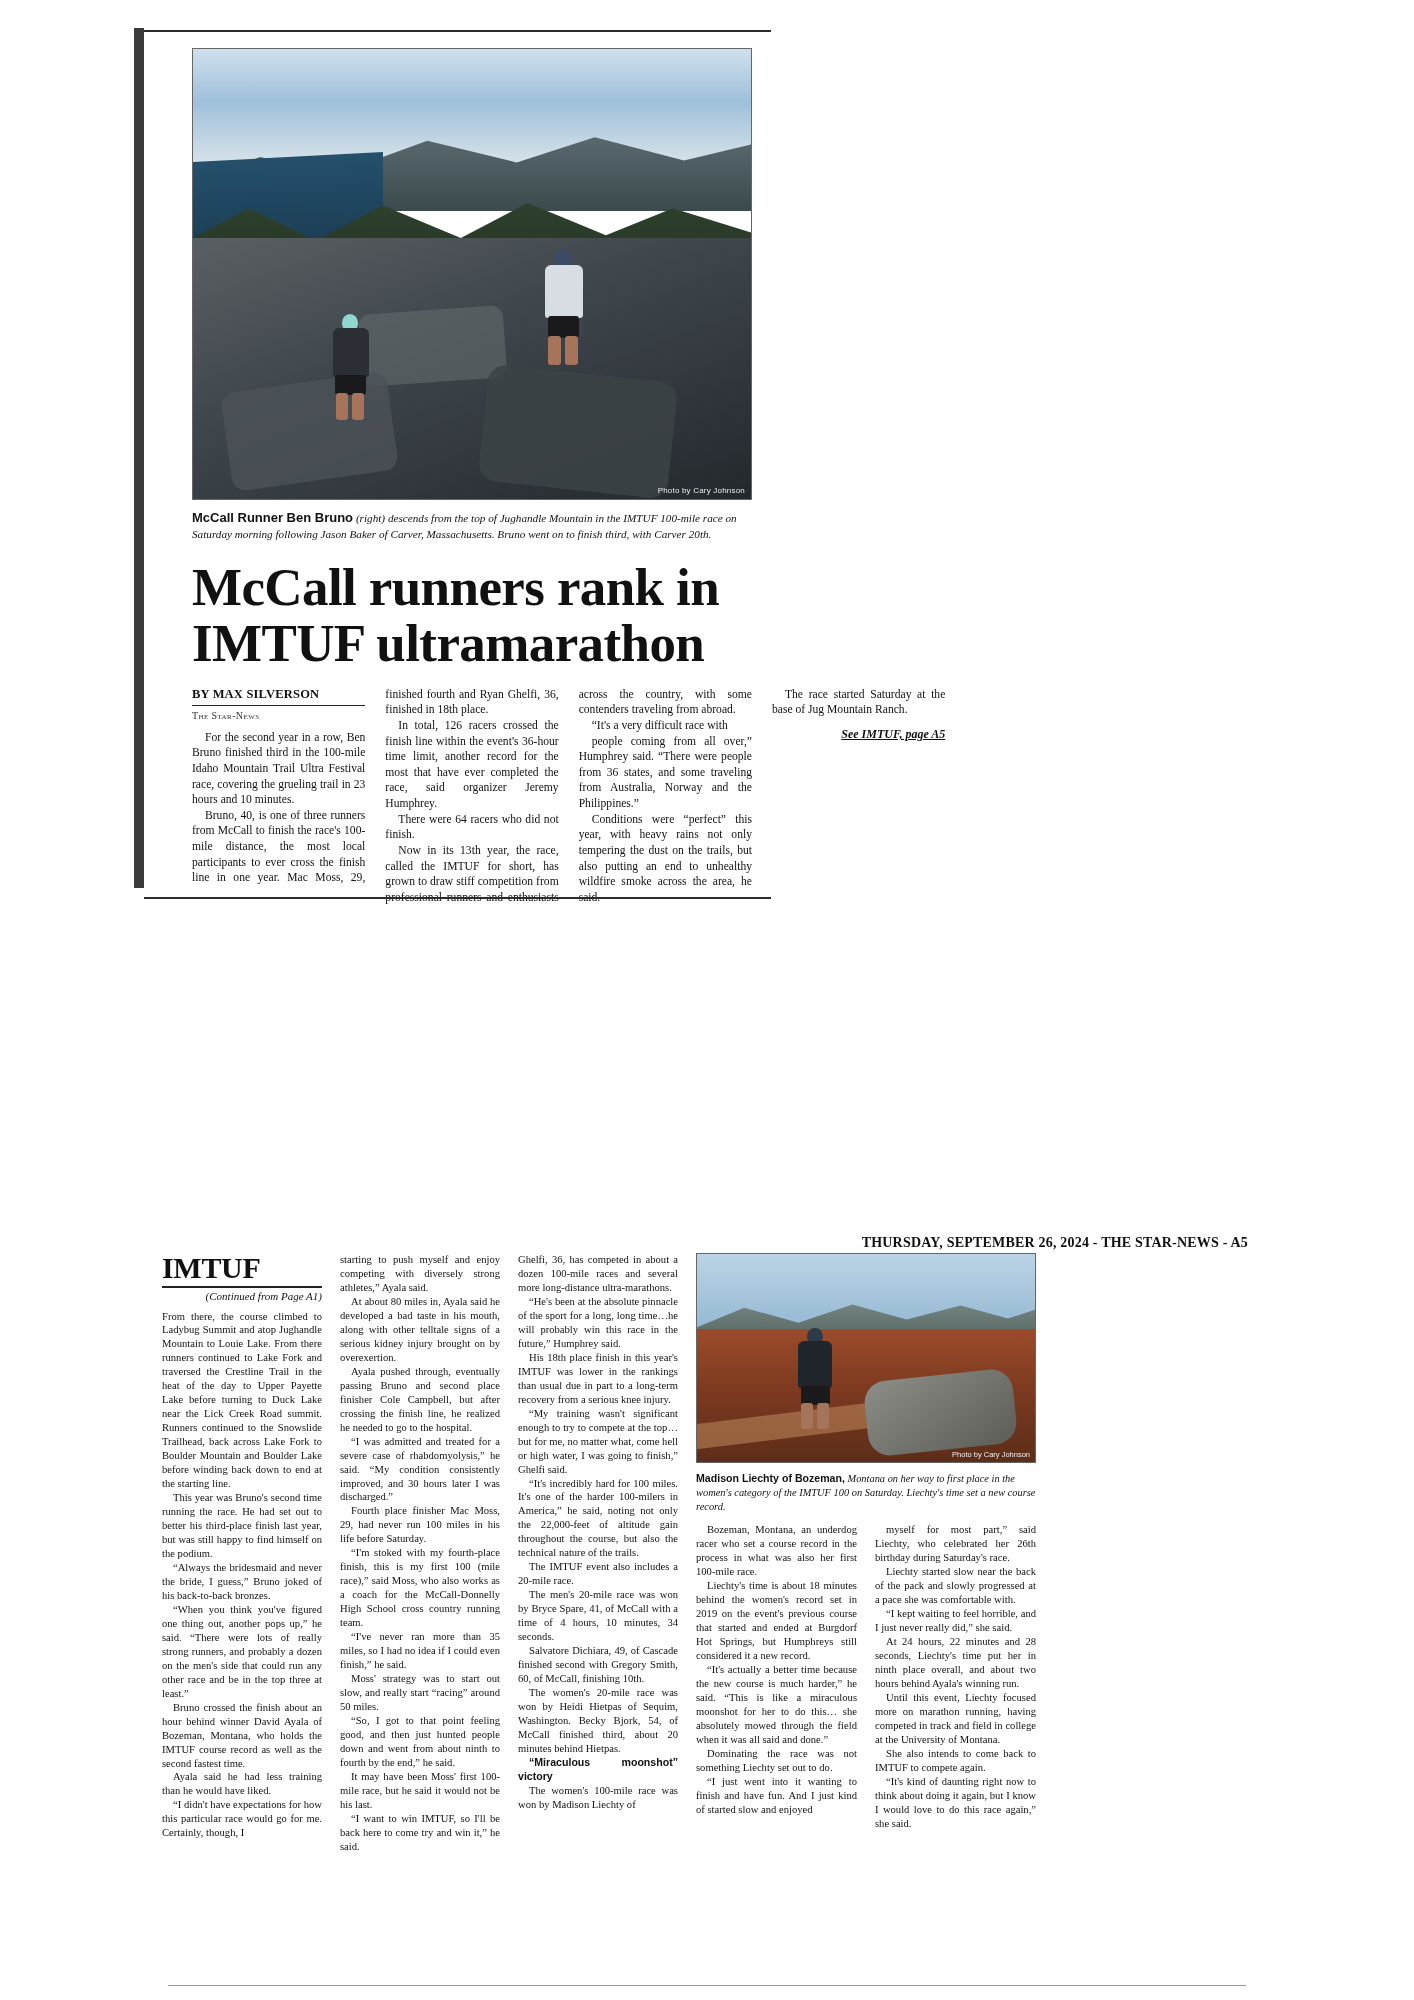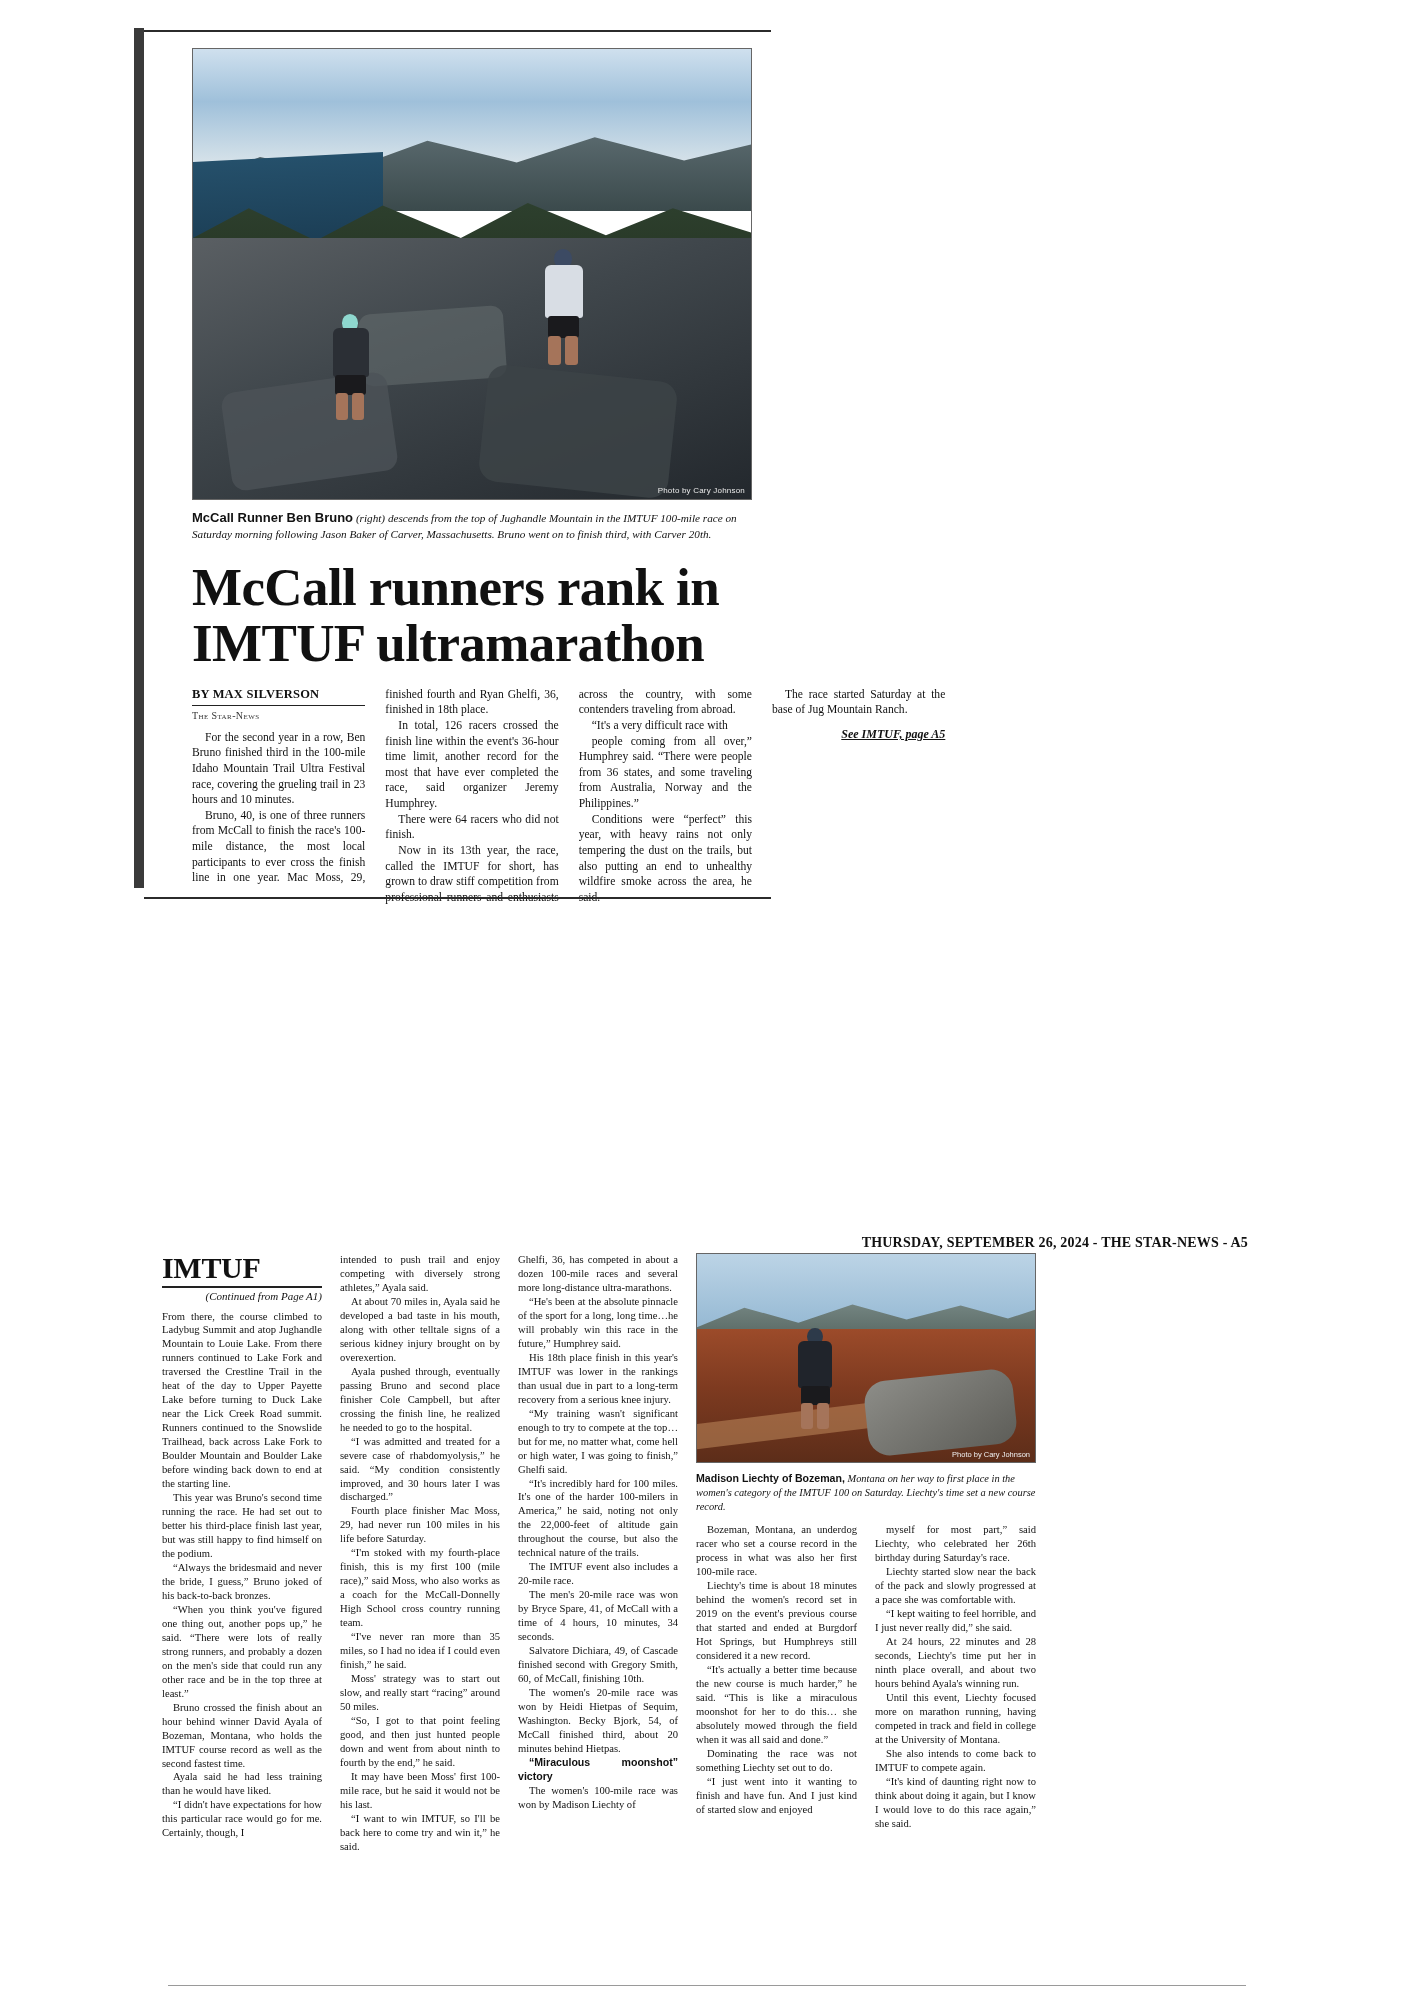--- a/index.html
+++ b/index.html
@@ -175,22 +175,22 @@
         <p class="noindent">From there, the course climbed to Ladybug Summit and atop Jughandle Mountain to Louie Lake. From there runners continued to Lake Fork and traversed the Crestline Trail in the heat of the day to Upper Payette Lake before turning to Duck Lake near the Lick Creek Road summit. Runners continued to the Snowslide Trailhead, back across Lake Fork to Boulder Mountain and Boulder Lake before winding back down to end at the starting line.</p>
         <p>This year was Bruno's second time running the race. He had set out to better his third-place finish last year, but was still happy to find himself on the podium.</p>
         <p>“Always the bridesmaid and never the bride, I guess,” Bruno joked of his back-to-back bronzes.</p>
         <p>“When you think you've figured one thing out, another pops up,” he said. “There were lots of really strong runners, and probably a dozen on the men's side that could run any other race and be in the top three at least.”</p>
         <p>Bruno crossed the finish about an hour behind winner David Ayala of Bozeman, Montana, who holds the IMTUF course record as well as the second fastest time.</p>
         <p>Ayala said he had less training than he would have liked.</p>
         <p>“I didn't have expectations for how this particular race would go for me. Certainly, though, I</p>
       </div>
 
       <div class="p2col">
-        <p class="noindent">intended to push trail and enjoy competing with diversely strong athletes,” Ayala said.</p>
-        <p>At about 70 miles in, Ayala said he developed a bad taste in his mouth, along with other telltale signs of a serious kidney injury brought on by overexertion.</p>
+        <p class="noindent">starting to push myself and enjoy competing with diversely strong athletes,” Ayala said.</p>
+        <p>At about 80 miles in, Ayala said he developed a bad taste in his mouth, along with other telltale signs of a serious kidney injury brought on by overexertion.</p>
         <p>Ayala pushed through, eventually passing Bruno and second place finisher Cole Campbell, but after crossing the finish line, he realized he needed to go to the hospital.</p>
         <p>“I was admitted and treated for a severe case of rhabdomyolysis,” he said. “My condition consistently improved, and 30 hours later I was discharged.”</p>
         <p>Fourth place finisher Mac Moss, 29, had never run 100 miles in his life before Saturday.</p>
         <p>“I'm stoked with my fourth-place finish, this is my first 100 (mile race),” said Moss, who also works as a coach for the McCall-Donnelly High School cross country running team.</p>
         <p>“I've never ran more than 35 miles, so I had no idea if I could even finish,” he said.</p>
         <p>Moss' strategy was to start out slow, and really start “racing” around 50 miles.</p>
         <p>“So, I got to that point feeling good, and then just hunted people down and went from about ninth to fourth by the end,” he said.</p>
         <p>It may have been Moss' first 100-mile race, but he said it would not be his last.</p>
         <p>“I want to win IMTUF, so I'll be back here to come try and win it,” he said.</p>
       </div>

